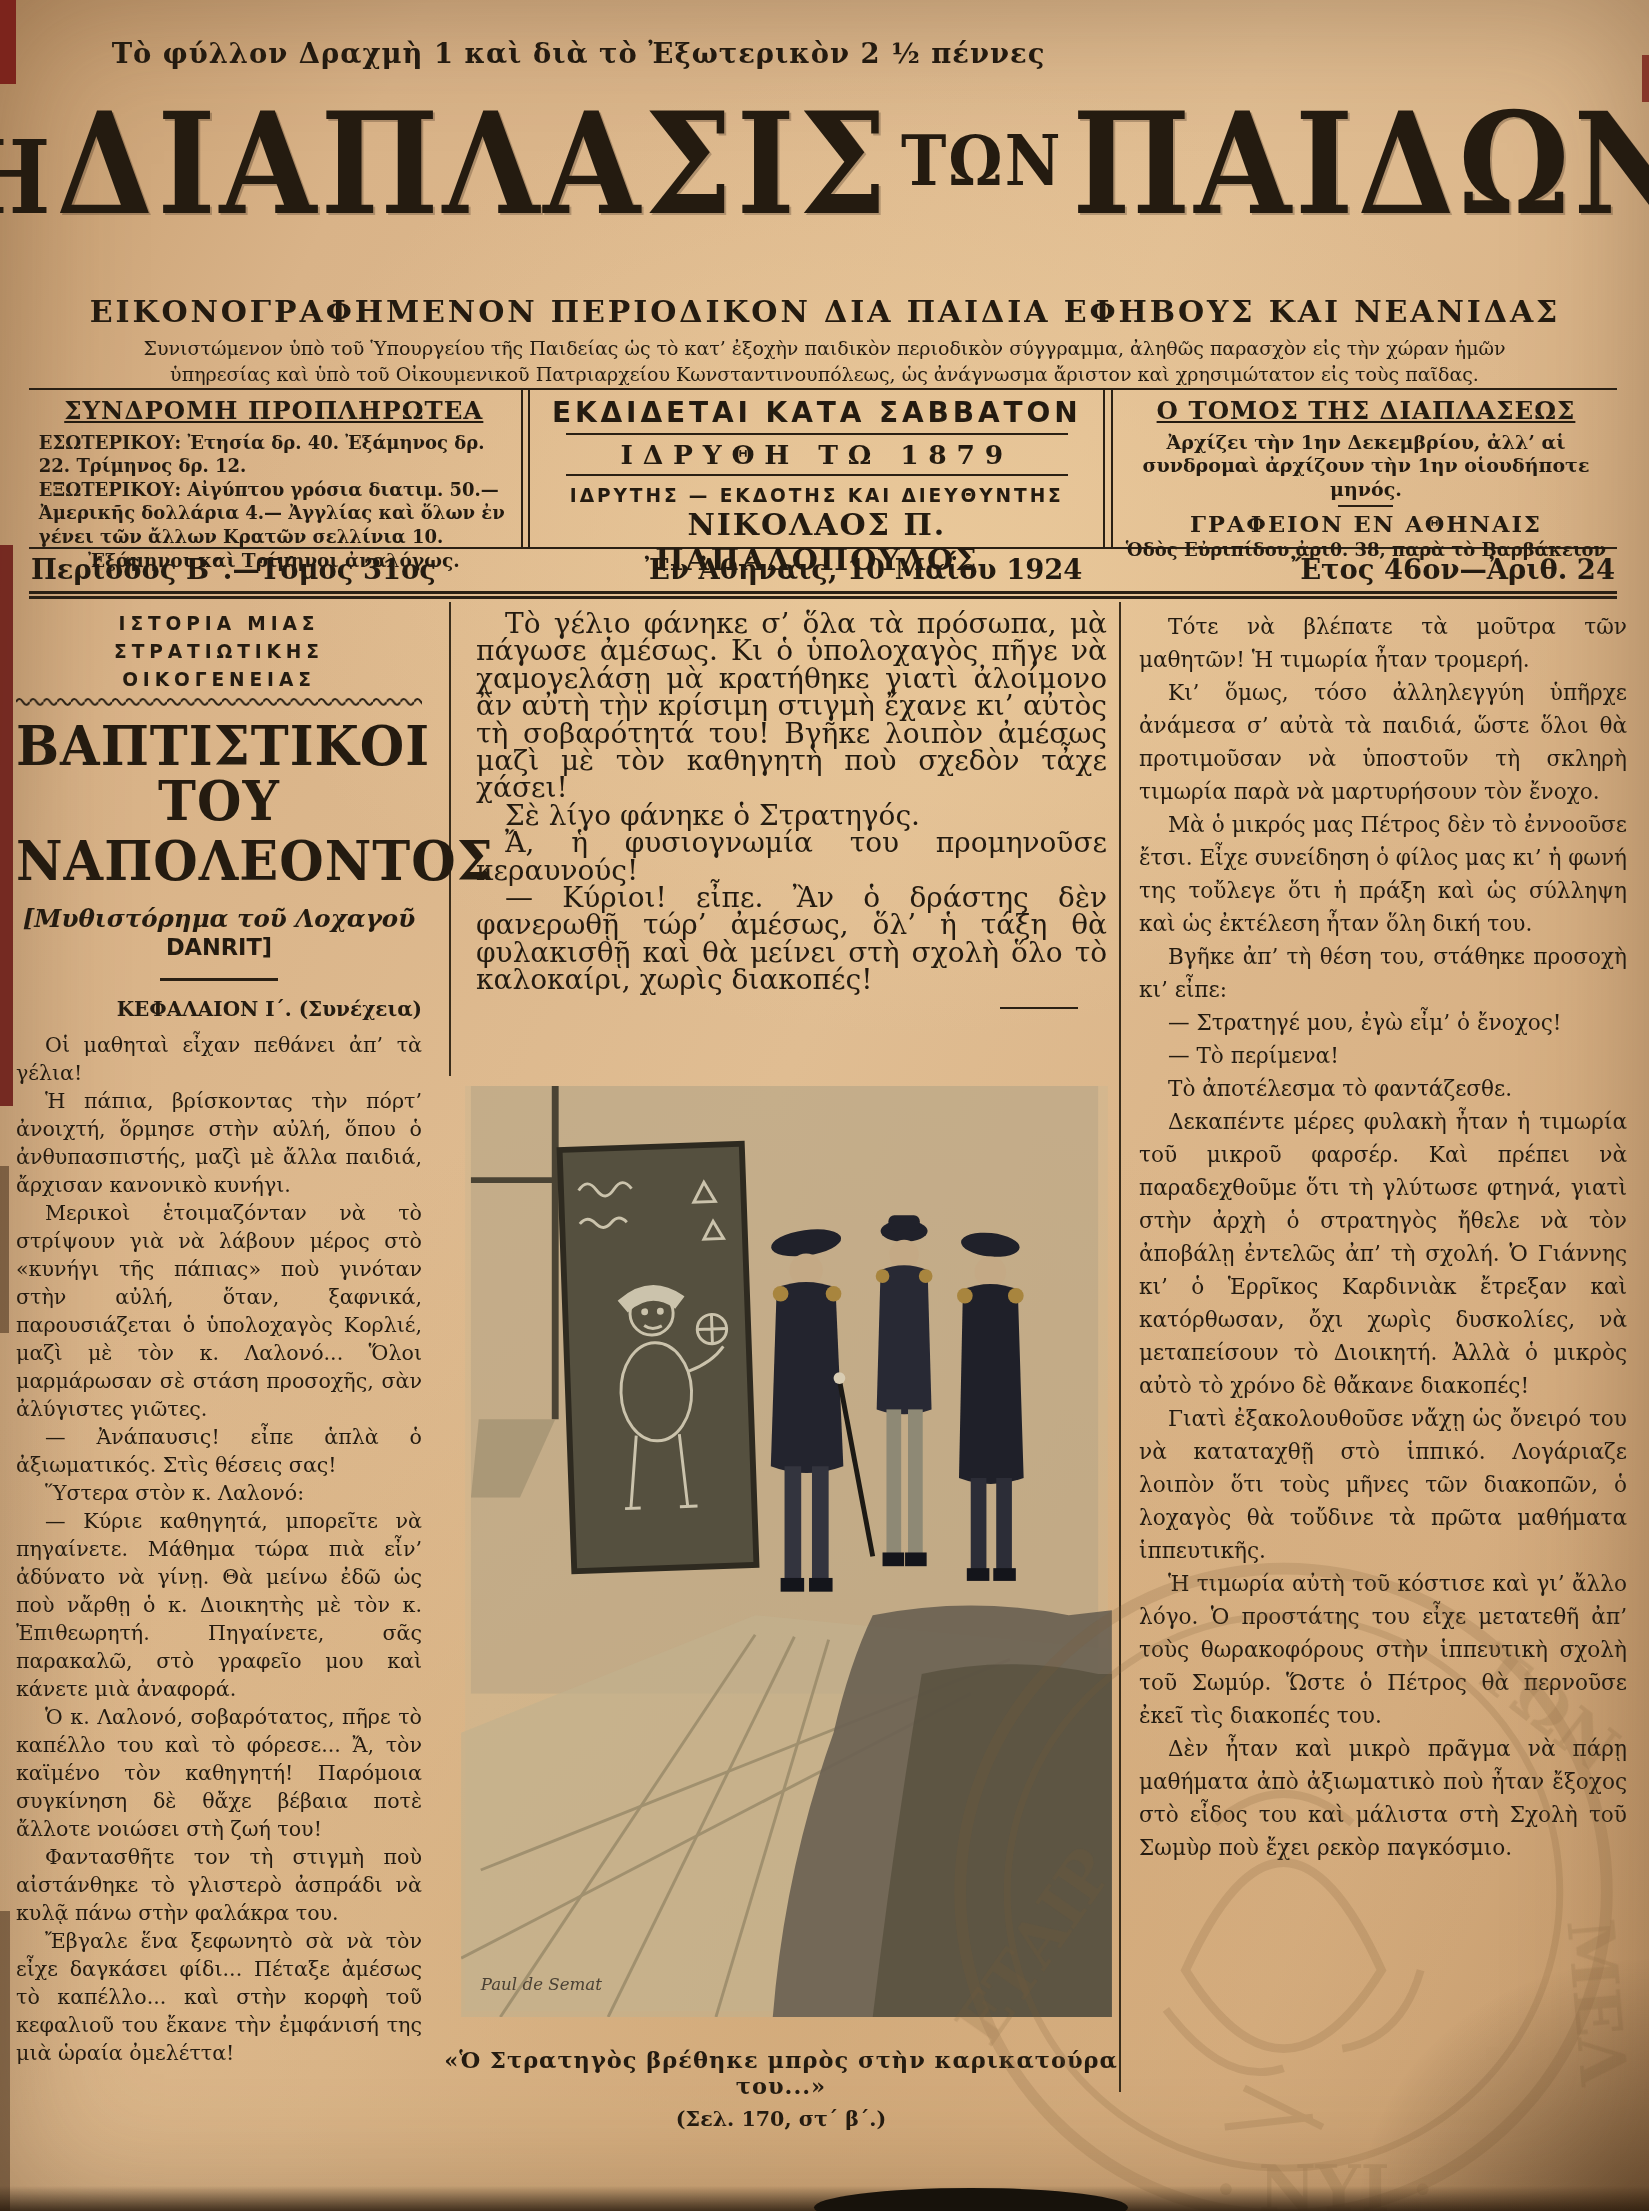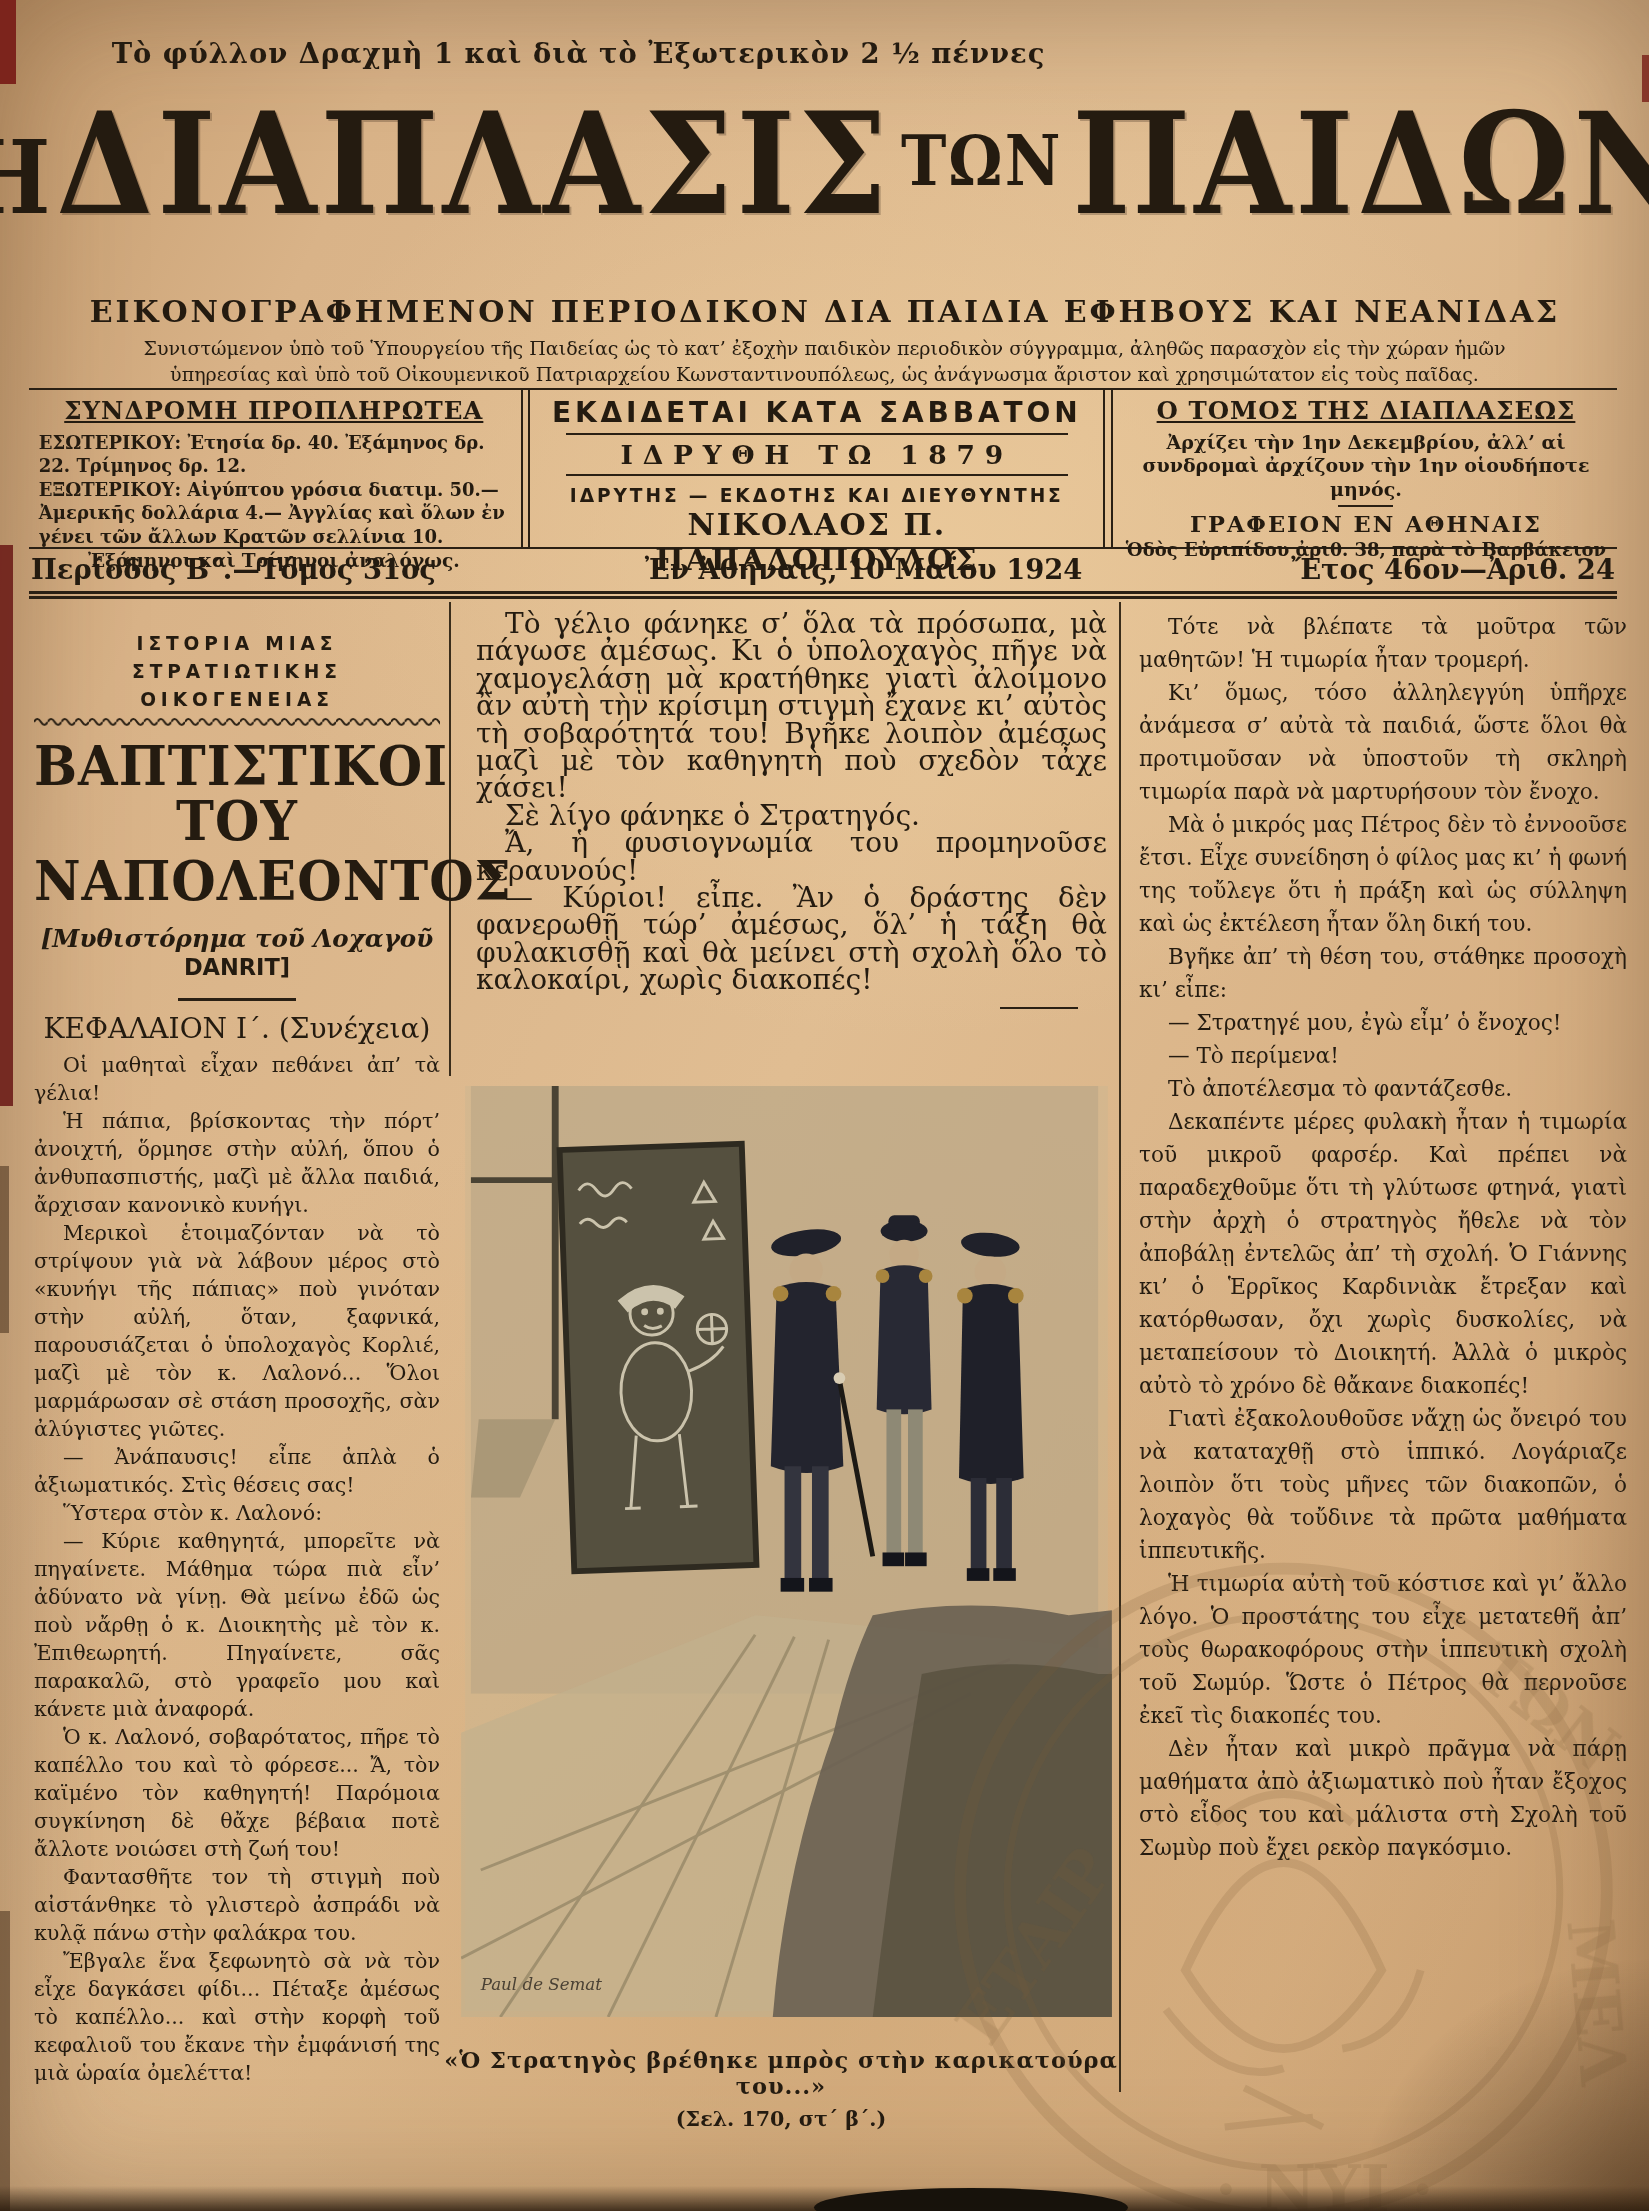--- a/index.html
+++ b/index.html
@@ -50,38 +50,38 @@
   .vol-addr{font-size:18px;font-weight:bold;margin-top:2px;}
 
   
   .dateline{position:absolute;left:29px;top:545px;width:1588px;display:flex;
     justify-content:space-between;align-items:baseline;padding:7.8px 2px 5.9px;
     border-bottom:8.8px double #2a2014;box-sizing:border-box;}
   .dateline>div{font-size:27.4px;font-weight:bold;}
 
   
   .col{position:absolute;top:610px;text-align:justify;}
-  .col1{left:34px;width:406px;font-size:20.6px;line-height:28px;margin-top:20px;}
+  .col1{left:16px;width:406px;font-size:20.6px;line-height:28px;}
   .col2{left:476px;width:631px;font-size:28px;line-height:27.4px;}
   .col3{left:1139px;width:488px;font-size:21.6px;line-height:33px;}
   .col p{margin:0;text-indent:29px;}
   .vdivider{position:absolute;width:2px;background:#3a2d1b;}
   .vd1{left:449px;top:602px;height:474px;}
   .vd2{left:1119px;top:602px;height:1490px;}
 
   .kicker{font-family:"DejaVu Sans",sans-serif;font-size:18.6px;font-weight:bold;
     letter-spacing:4.9px;text-align:center;text-indent:0;}
   .wavy{display:block;margin:2px auto 9.8px;}
   .art-title{font-size:51px;font-weight:bold;text-align:center;line-height:1.12;
     letter-spacing:1px;text-indent:0;transform:scaleY(1.05);}
   .byline{font-size:24.5px;font-weight:bold;font-style:italic;text-align:center;
     margin-top:15.7px;text-indent:0;}
   .byline .danrit{font-family:"DejaVu Sans",sans-serif;font-style:normal;font-size:22.5px;}
   .shortrule{width:118px;height:2.9px;background:#2a2014;margin:17.6px auto 13.7px;}
-  .chapter{font-size:28px;text-align:center;margin-bottom:7.8px;text-indent:0;font-weight:normal;}
+  .chapter{font-size:20px;text-align:right;margin-bottom:7.8px;text-indent:0;font-weight:bold;}
 
   .col2-endrule{width:78px;height:2px;background:#2a2014;margin:13.7px 29px 0 auto;}
 
   
   .illus{position:absolute;left:461px;top:1086px;width:651px;height:931px;}
   .caption{position:absolute;left:443px;top:2047px;width:676px;text-align:center;}
   .cap1{font-size:22.5px;font-weight:bold;letter-spacing:1px;}
   .cap2{font-size:20.6px;font-weight:bold;margin-top:7.8px;}
 
   

